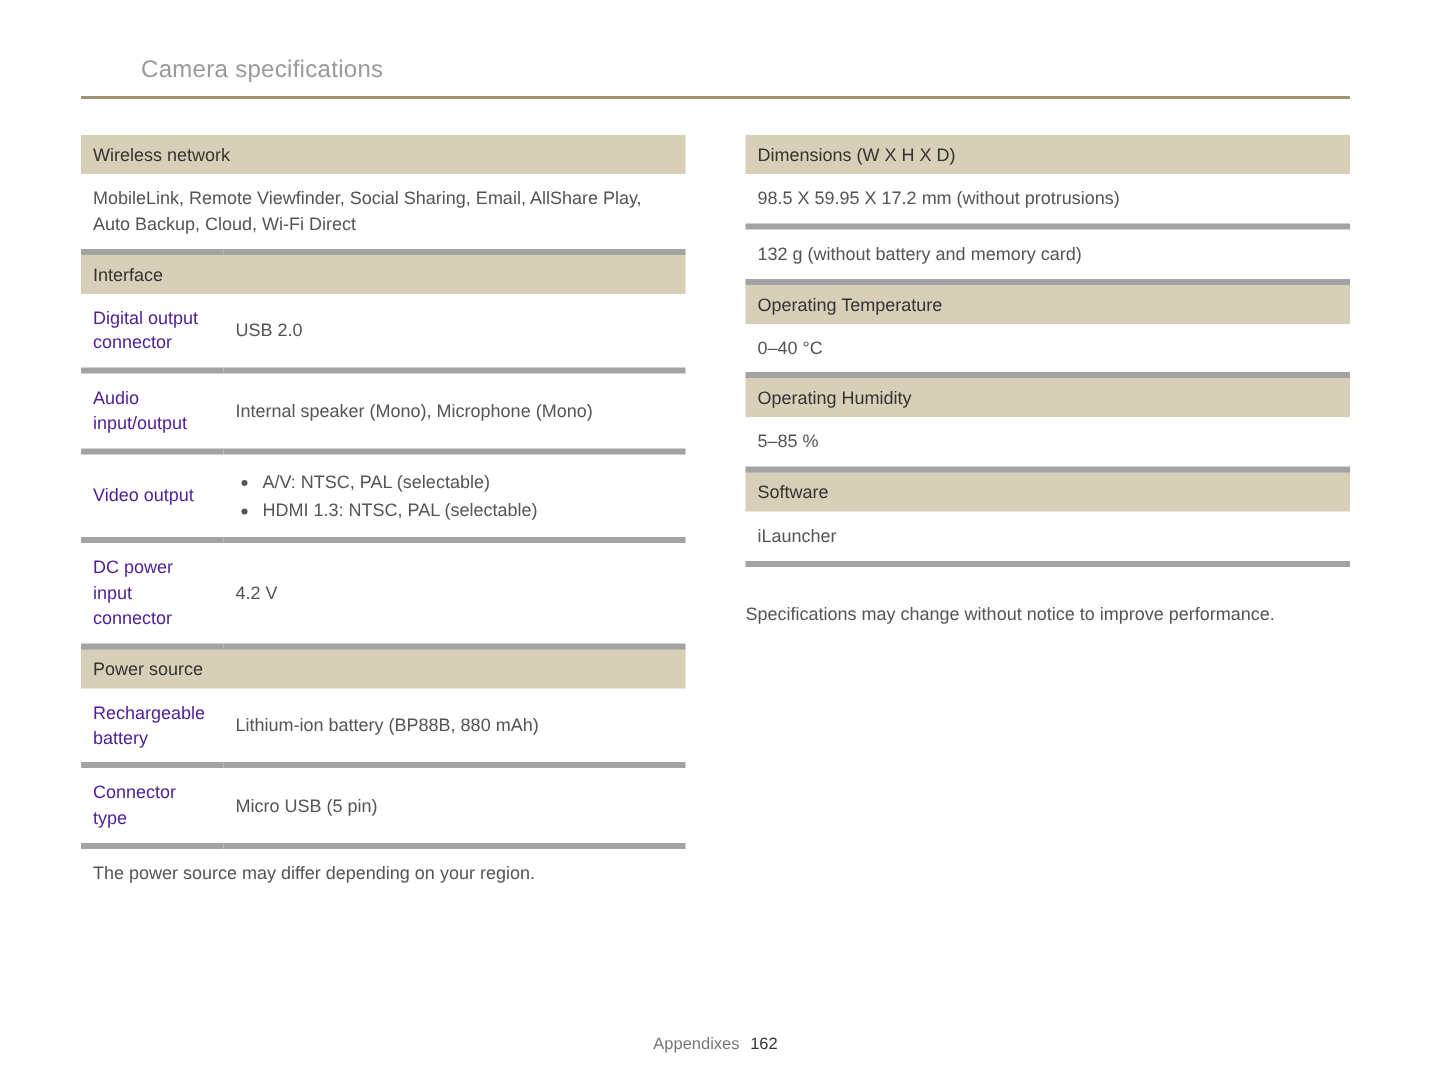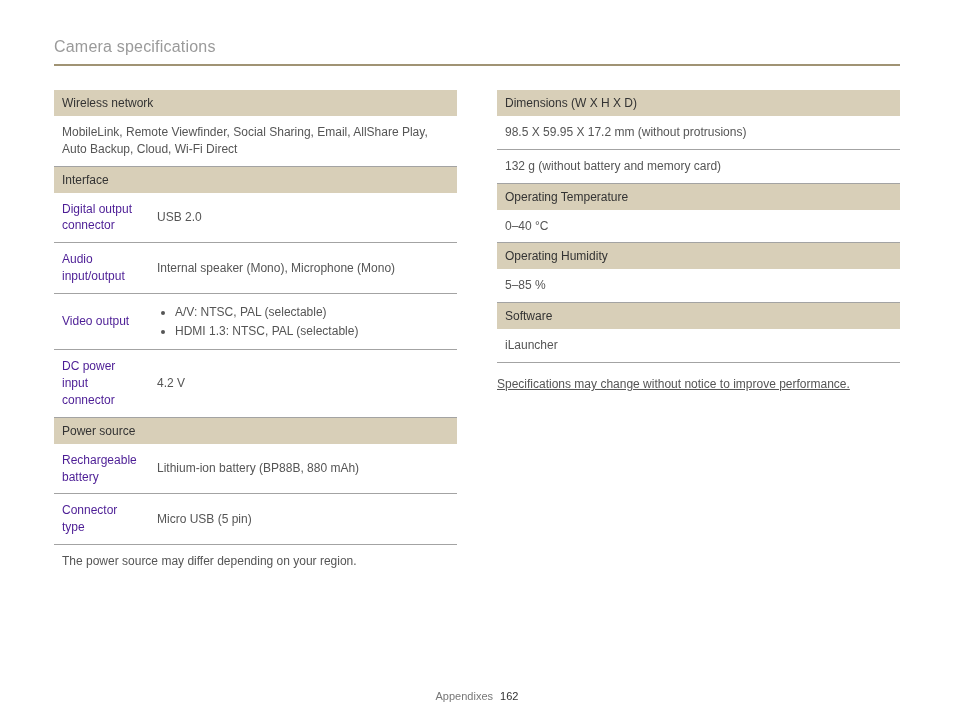--- a/index.html
+++ b/index.html
@@ -1,30 +1,30 @@
 <!DOCTYPE html>
 <html><head>
 <meta charset="utf-8">
 <style>
   * { box-sizing: border-box; margin: 0; padding: 0; }
   html, body { width: 954px; height: 720px; background: #fff; font-family: "Helvetica Neue", Helvetica, Arial, sans-serif; font-weight: 300; color: #555; }
   .page { width: 954px; height: 720px; position: relative; padding: 38px 54px 0 54px; }
-  .title { font-size: 16px; color: #9a9a9a; font-weight: 300; margin-bottom: 8px; letter-spacing: 0.2px; }
+  .title { font-size: 16px; color: #9a9a9a; font-weight: 300; margin-bottom: 8px; letter-spacing: 0.2px; margin-left: 40px; }
   .rule { height: 2px; background: #a09374; margin-bottom: 24px; }
   .cols { display: flex; gap: 40px; justify-content: center; }
   .col { flex: 1 1 0; }
   table { width: 100%; border-collapse: collapse; font-size: 12px; color: #555; }
   .hdr td { background: #d8cfb8; color: #333; padding: 6px 8px; font-size: 12px; }
-  .row td { padding: 8px 8px; border-bottom: 1px solid #a3a3a3; vertical-align: middle; line-height: 1.4; }
+  .row td { padding: 8px 8px; border-bottom: 4px solid #a3a3a3; vertical-align: middle; line-height: 1.4; }
   .row.noborder td { border-bottom: none; }
   .lbl { width: 95px; color: #4c1d95; }
   ul { list-style: disc; padding-left: 18px; }
   ul li { margin: 2px 0; }
   .note { font-size: 12px; color: #555; padding: 8px 8px 0 8px; }
-  .footnote { font-size: 12px; color: #555; margin-top: 14px; text-decoration: underline; }
+  .footnote { font-size: 12px; color: #555; margin-top: 24px; }
   .footer { position: absolute; bottom: 18px; left: 0; width: 954px; text-align: center; font-size: 11px; color: #777; }
   .footer .pg { color: #333; margin-left: 4px; }
 </style>
 </head>
 <body>
 
 <div class="page">
   <div class="title">Camera specifications</div>
   <div class="rule"></div>
 

